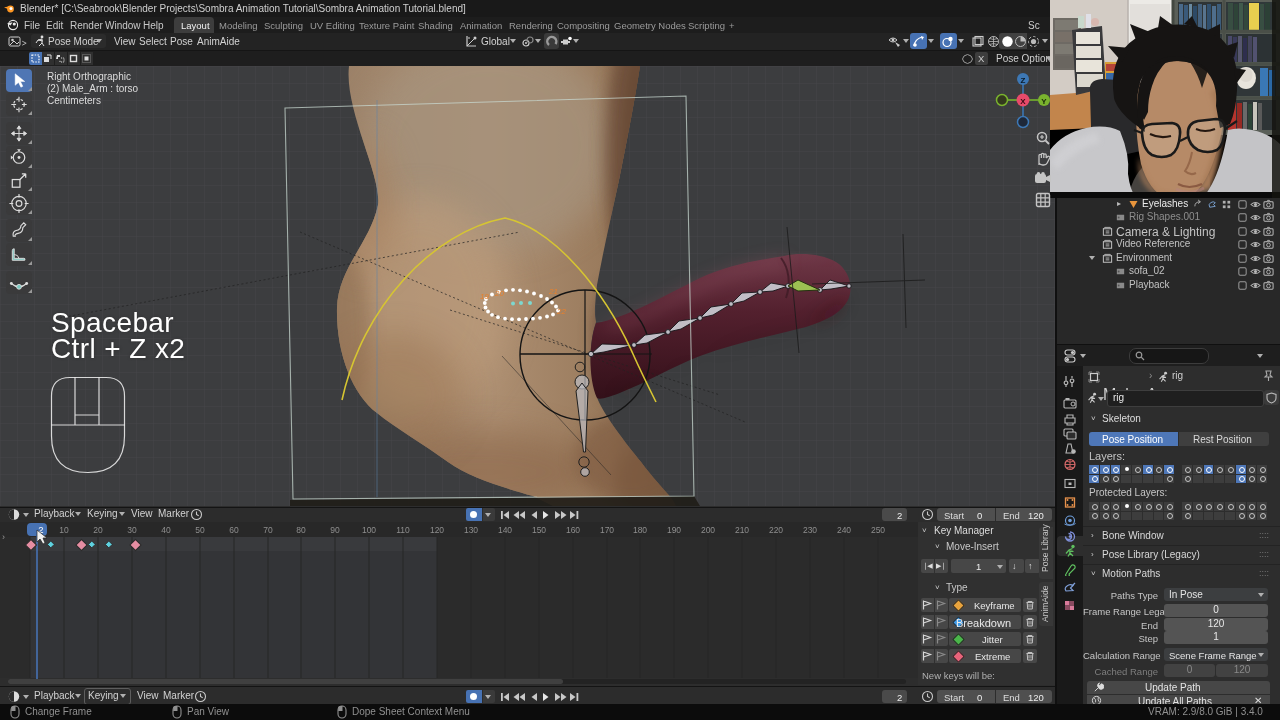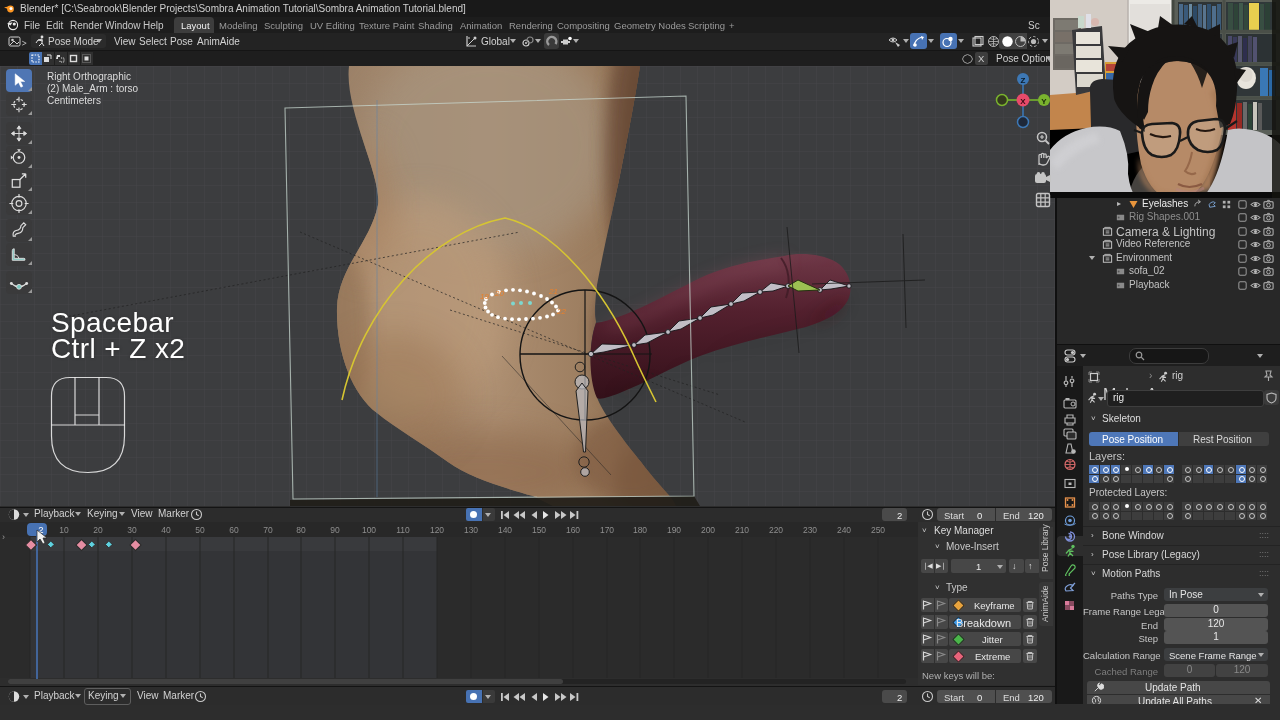--- a/index.html
+++ b/index.html
@@ -608,20 +608,35 @@
     <div class="txt" style="left:944px;top:3.5px;font-size:9.5px;color:#ddd">Start</div>
     <div class="txt" style="left:977px;top:3.5px;font-size:9.5px;color:#eee">0</div>
     <div class="txt" style="left:1003px;top:3.5px;font-size:9.5px;color:#ddd">End</div>
     <div class="txt" style="left:1028px;top:3.5px;font-size:9.5px;color:#eee">120</div>
   </div>
   <div class="abs" style="left:1039px;top:527px;width:14px;height:52px;background:#383838;border-radius:3px 0 0 3px"></div>
   <div class="abs" style="left:1039px;top:582px;width:14px;height:44px;background:#383838;border-radius:3px 0 0 3px"></div>
   <div class="txt" style="left:1040px;top:572px;font-size:8.5px;color:#c8c8c8;transform:rotate(-90deg);transform-origin:top left">Pose Library</div>
   <div class="txt" style="left:1040px;top:622px;font-size:8.5px;color:#c8c8c8;transform:rotate(-90deg);transform-origin:top left">AnimAide</div>
 
+  <div class="abs" id="statusbar">
+    <svg class="abs" style="left:10px;top:1px" width="10" height="14">
+        <use href="#i-mouse"></use>
+      </svg>
+    <div class="txt sttxt" style="left:25px">Change Frame</div>
+    <svg class="abs" style="left:172px;top:1px" width="10" height="14">
+        <use href="#i-mouse"></use>
+      </svg>
+    <div class="txt sttxt" style="left:187px">Pan View</div>
+    <svg class="abs" style="left:337px;top:1px" width="10" height="14">
+        <use href="#i-mouse"></use>
+      </svg>
+    <div class="txt sttxt" style="left:352px">Dope Sheet Context Menu</div>
+    <div class="txt sttxt" style="left:1148px">VRAM: 2.9/8.0 GiB | 3.4.0</div>
+  </div>
 
   <div class="abs" style="left:1055px;top:33px;width:2px;height:671px;background:#101010"></div>
   <div class="abs" id="outliner">
 
     <div class="txt" style="left:61px;top:199px;font-size:8px;color:#aaa;position:absolute"></div>
   </div>
   <div class="abs" id="prophdr"></div>
   <div class="abs" id="proptabs"></div>
   <div class="abs" id="propbody"></div>
 

